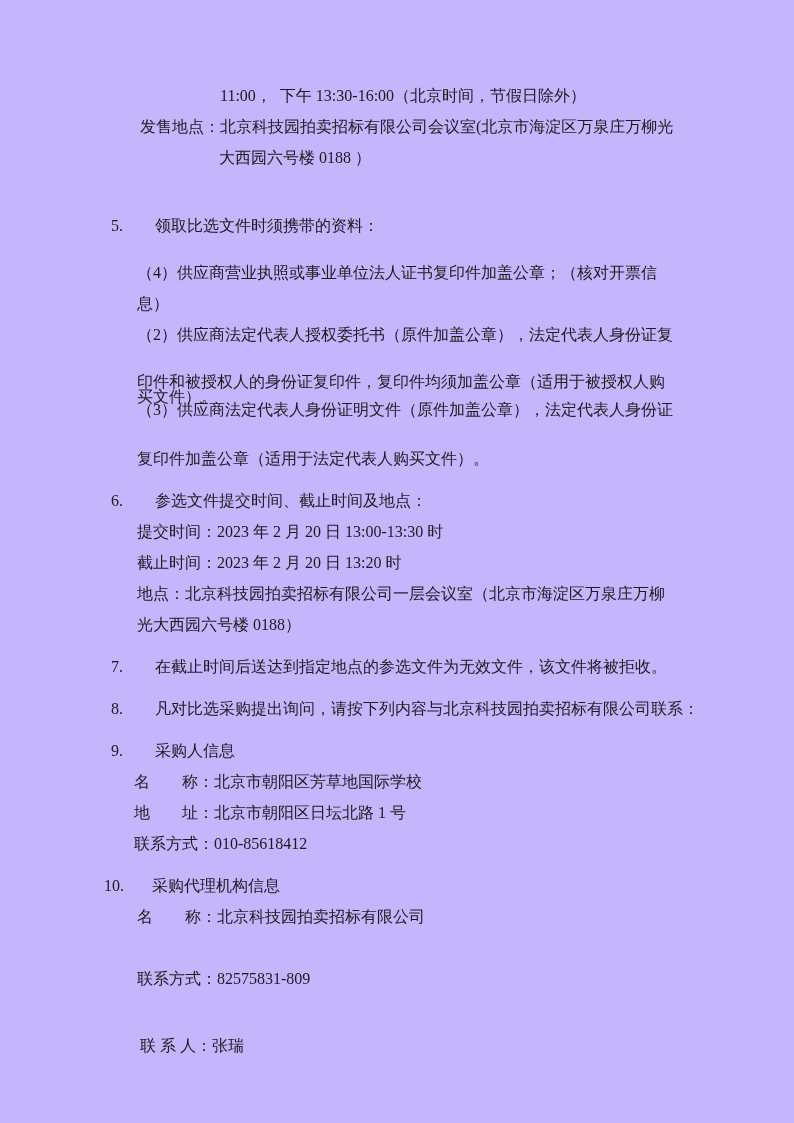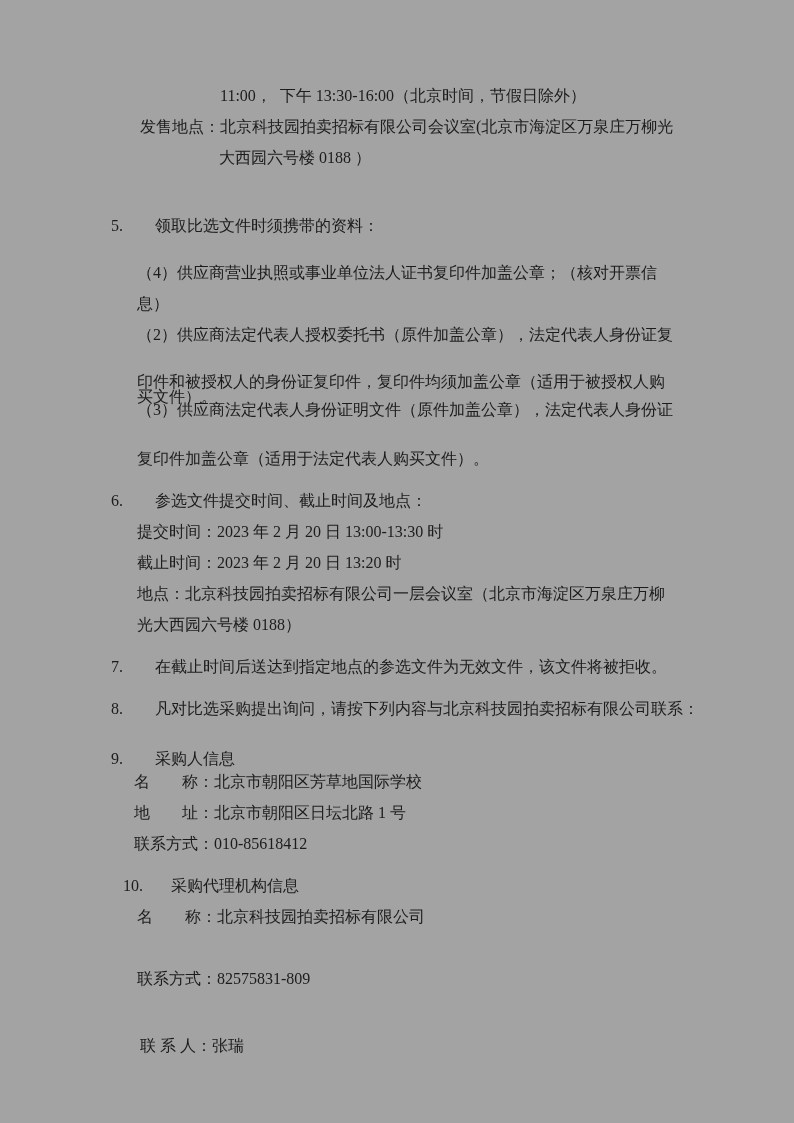--- a/index.html
+++ b/index.html
@@ -4,21 +4,21 @@
 <style>
   html, body {
     margin: 0;
     padding: 0;
     background: #ffffff;
   }
   .page {
     position: relative;
     width: 794px;
     height: 1123px;
-    background: #a3a3a3;
+    background: #c4b5fd;
     font-family: "Liberation Serif", "DejaVu Serif", serif;
     font-size: 16px;
     color: #1c1c1c;
     overflow: hidden;
   }
   .ln {
     position: absolute;
     white-space: pre;
     line-height: 20px;
   }
@@ -57,25 +57,25 @@
 
   <div class="ln" style="top:522px; left:137px;"><span>提交时间：2023 年 2 月 20 日 13:00-13:30 时</span></div>
   <div class="ln" style="top:553px; left:137px;"><span>截止时间：2023 年 2 月 20 日 13:20 时</span></div>
   <div class="ln" style="top:584px; left:137px;"><span>地点：北京科技园拍卖招标有限公司一层会议室（北京市海淀区万泉庄万柳</span></div>
   <div class="ln" style="top:615px; left:137px;"><span>光大西园六号楼 0188）</span></div>
 
   <div class="ln" style="top:657px; left:111px;"><span class="num">7.</span><span>在截止时间后送达到指定地点的参选文件为无效文件，该文件将被拒收。</span></div>
 
   <div class="ln" style="top:699px; left:111px;"><span class="num">8.</span><span>凡对比选采购提出询问，请按下列内容与北京科技园拍卖招标有限公司联系：</span></div>
 
-  <div class="ln" style="top:741px; left:111px;margin-top:8px;"><span class="num">9.</span><span>采购人信息</span></div>
+  <div class="ln" style="top:741px; left:111px;"><span class="num">9.</span><span>采购人信息</span></div>
 
   <div class="ln" style="top:772px; left:134px;"><span>名　　称：</span><span>北京市朝阳区芳草地国际学校</span></div>
   <div class="ln" style="top:803px; left:134px;"><span>地　　址：</span><span>北京市朝阳区日坛北路 1 号</span></div>
   <div class="ln" style="top:834px; left:134px;"><span>联系方式：</span><span>010-85618412</span></div>
 
-  <div class="ln" style="top:876px; left:104px;margin-left:19px;"><span class="num" style="width:48px;">10.</span><span>采购代理机构信息</span></div>
+  <div class="ln" style="top:876px; left:104px;"><span class="num" style="width:48px;">10.</span><span>采购代理机构信息</span></div>
 
   <div class="ln" style="top:907px; left:137px;"><span>名　　称：</span><span>北京科技园拍卖招标有限公司</span></div>
   <div class="ln" style="top:969px; left:137px;"><span>联系方式：</span><span>82575831-809</span></div>
   <div class="ln" style="top:1000px; left:140px;margin-top:36px;"><span>联 系 人：</span><span>张瑞</span></div>
 
 </div>
 
 </body></html>

